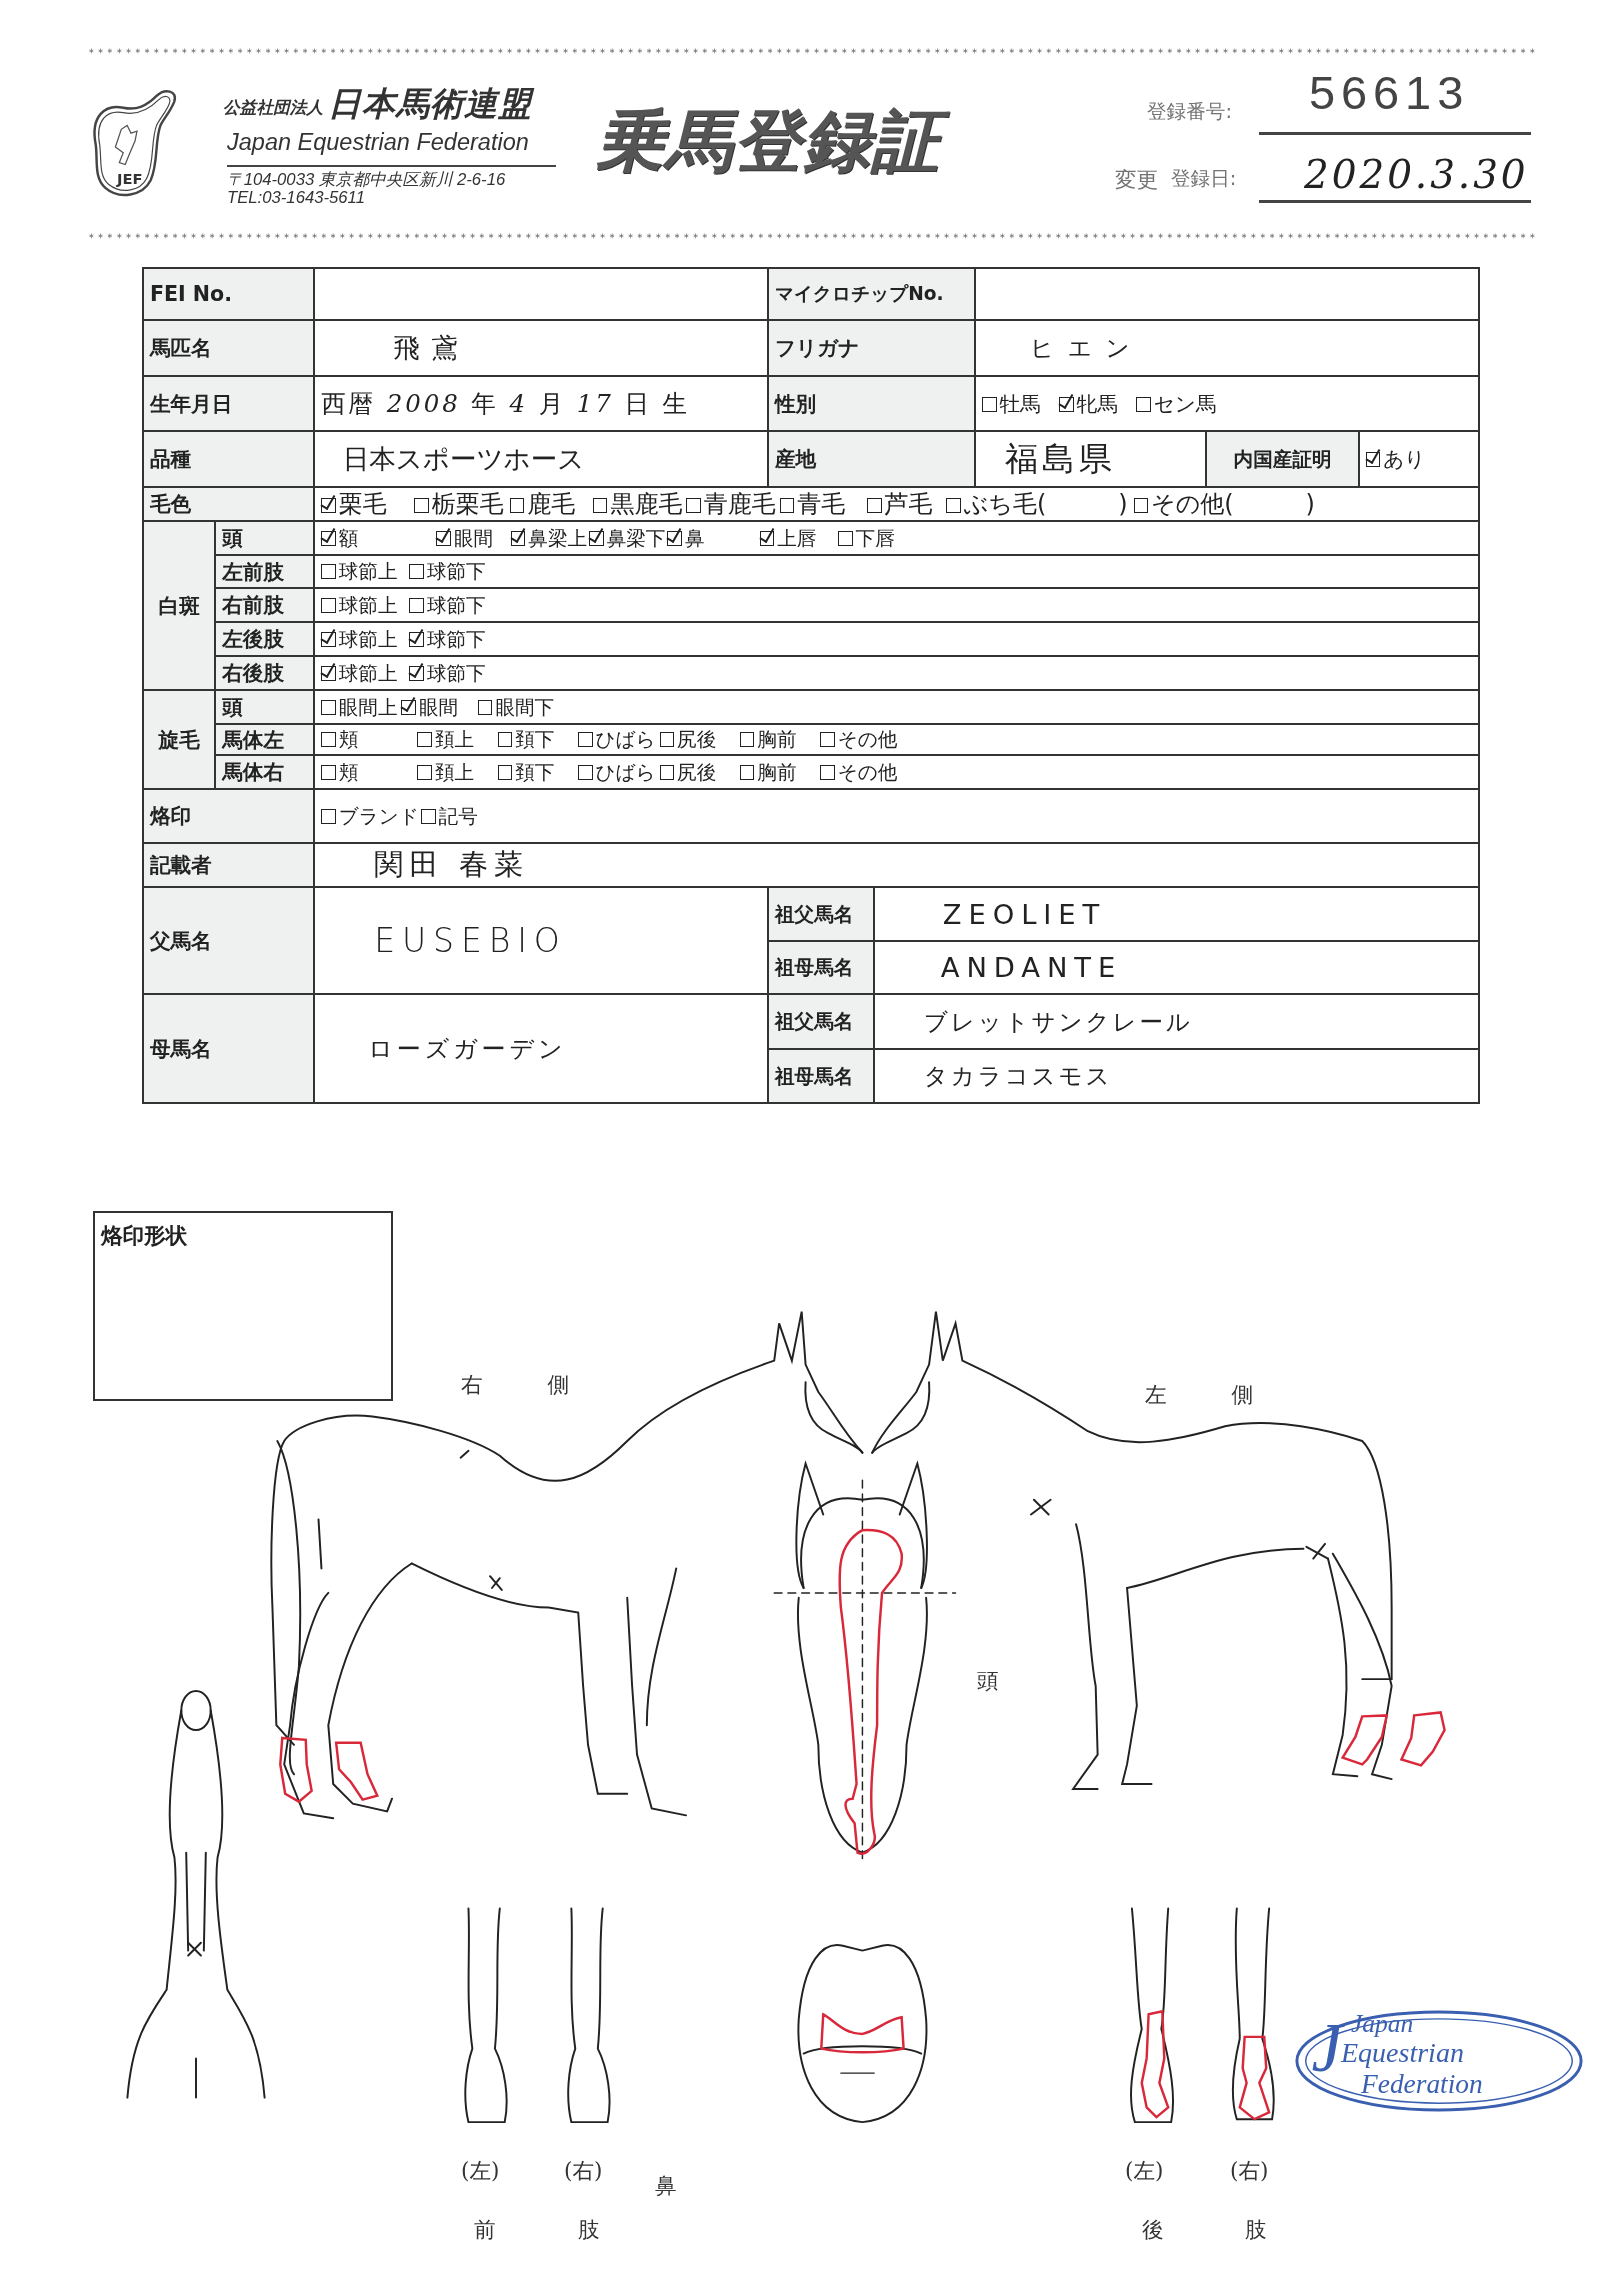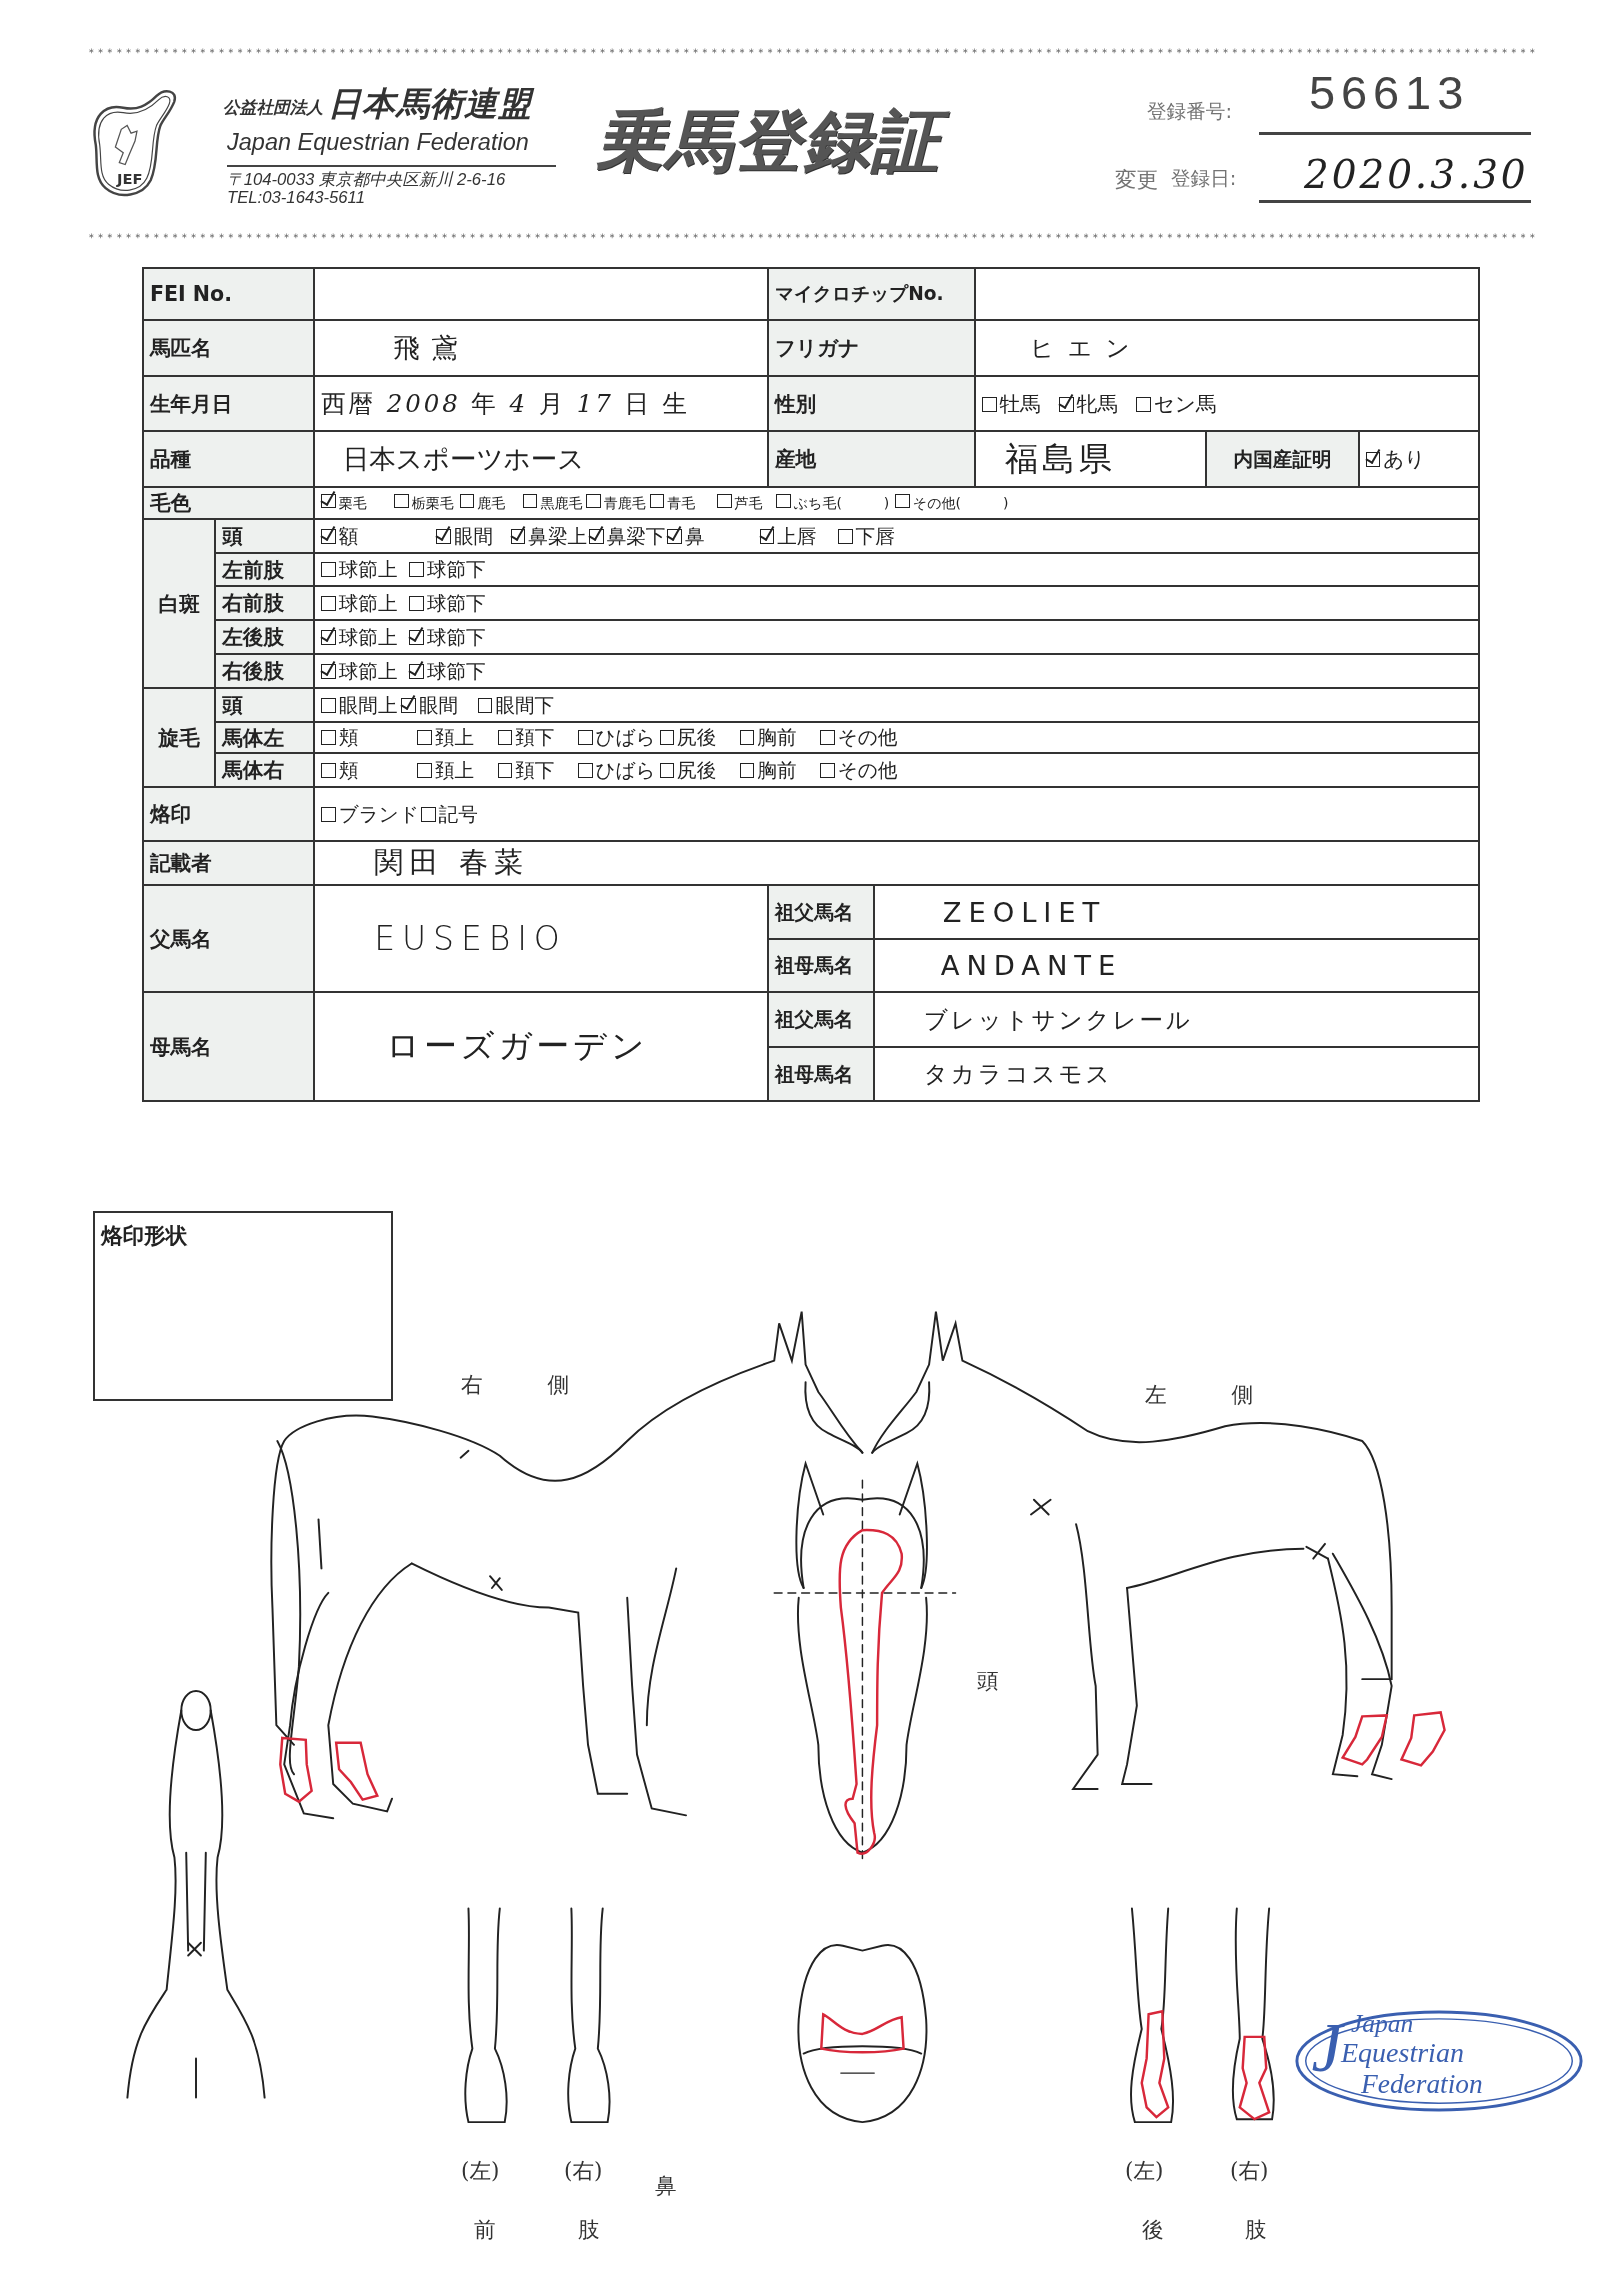--- a/index.html
+++ b/index.html
@@ -115,21 +115,21 @@
     <td class="lbl" colspan="2">品種</td>
     <td colspan="3" class="hand" style="padding-left:27.4px;">日本スポーツホース</td>
     <td class="lbl" colspan="2">産地</td>
     <td class="hand" style="font-size:33px;padding-left:29px;letter-spacing:3.9px;">福島県</td>
     <td class="lbl" style="text-align:center;font-size:19.6px;">内国産証明</td>
     <td><span class="cb on"></span><span>あり</span></td>
   </tr>
 
   <tr style="height:32px;">
     <td class="lbl" colspan="2">毛色</td>
-    <td colspan="8" style="font-size:14px;">
+    <td colspan="8" style="font-size:24px;">
       <span class="opt" style="margin-right:27.4px"><span class="cb on"></span><span>栗毛</span></span><span class="opt" style="margin-right:5.9px"><span class="cb"></span><span>栃栗毛</span></span><span class="opt" style="margin-right:17.6px"><span class="cb"></span><span>鹿毛</span></span><span class="opt" style="margin-right:3.9px"><span class="cb"></span><span>黒鹿毛</span></span><span class="opt" style="margin-right:3.9px"><span class="cb"></span><span>青鹿毛</span></span><span class="opt" style="margin-right:21.6px"><span class="cb"></span><span>青毛</span></span><span class="opt" style="margin-right:13.7px"><span class="cb"></span><span>芦毛</span></span><span class="opt" style="margin-right:5.9px"><span class="cb"></span><span>ぶち毛(　　　)</span></span><span class="opt" style="margin-right:0"><span class="cb"></span><span>その他(　　　)</span></span>
     </td>
   </tr>
 
   <tr style="height:34px;">
     <td class="lbl" rowspan="5" style="text-align:center;">白斑</td>
     <td class="lbl">頭</td>
     <td colspan="8" style="font-size:19.6px;">
       <span class="opt" style="margin-right:78px"><span class="cb on"></span><span>額</span></span><span class="opt" style="margin-right:17.6px"><span class="cb on"></span><span>眼間</span></span><span class="opt" style="margin-right:2px"><span class="cb on"></span><span>鼻梁上</span></span><span class="opt" style="margin-right:2px"><span class="cb on"></span><span>鼻梁下</span></span><span class="opt" style="margin-right:55px"><span class="cb on"></span><span>鼻</span></span><span class="opt" style="margin-right:21.6px"><span class="cb on"></span><span>上唇</span></span><span class="opt"><span class="cb"></span><span>下唇</span></span>
     </td>
@@ -197,21 +197,21 @@
     <td class="lbl" style="font-size:19.6px;">祖父馬名</td>
     <td colspan="4" class="hand" style="padding-left:68px;font-family:'DejaVu Sans',sans-serif;font-size:27.4px;letter-spacing:6.9px;">ZEOLIET</td>
   </tr>
   <tr style="height:53px;">
     <td class="lbl" style="font-size:19.6px;">祖母馬名</td>
     <td colspan="4" class="hand" style="padding-left:66px;font-family:'DejaVu Sans',sans-serif;font-size:27.4px;letter-spacing:6.9px;">ANDANTE</td>
   </tr>
 
   <tr style="height:55px;">
     <td class="lbl" colspan="2" rowspan="2">母馬名</td>
-    <td colspan="3" rowspan="2" class="hand" style="padding-left:71px;font-size:33px;letter-spacing:3.9px;">ローズガーデン</td>
+    <td colspan="3" rowspan="2" class="hand" style="padding-left:53px;font-size:24px;letter-spacing:3.9px;">ローズガーデン</td>
     <td class="lbl" style="font-size:19.6px;">祖父馬名</td>
     <td colspan="4" class="hand" style="padding-left:49px;font-size:23.5px;letter-spacing:2.9px;">ブレットサンクレール</td>
   </tr>
   <tr style="height:54px;">
     <td class="lbl" style="font-size:19.6px;">祖母馬名</td>
     <td colspan="4" class="hand" style="padding-left:49px;font-size:23.5px;letter-spacing:2.9px;">タカラコスモス</td>
   </tr>
 </tbody>
   </table>
 

